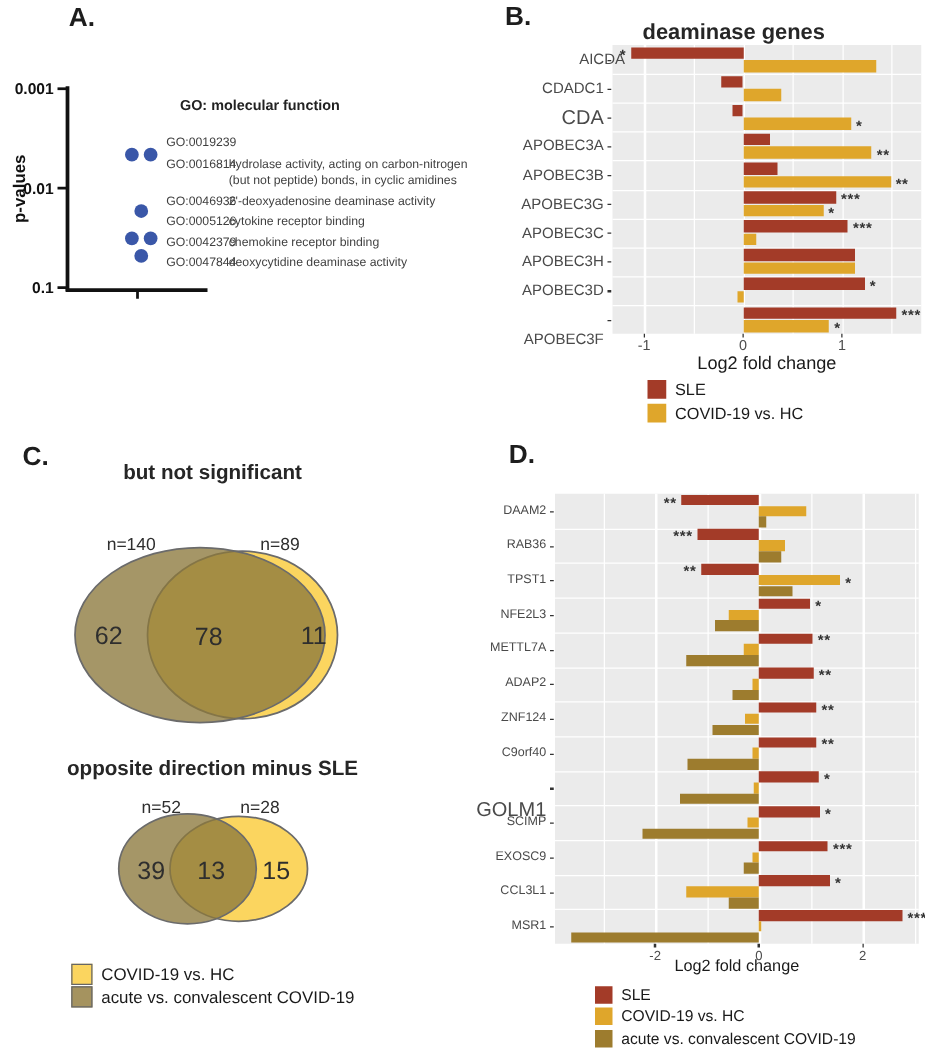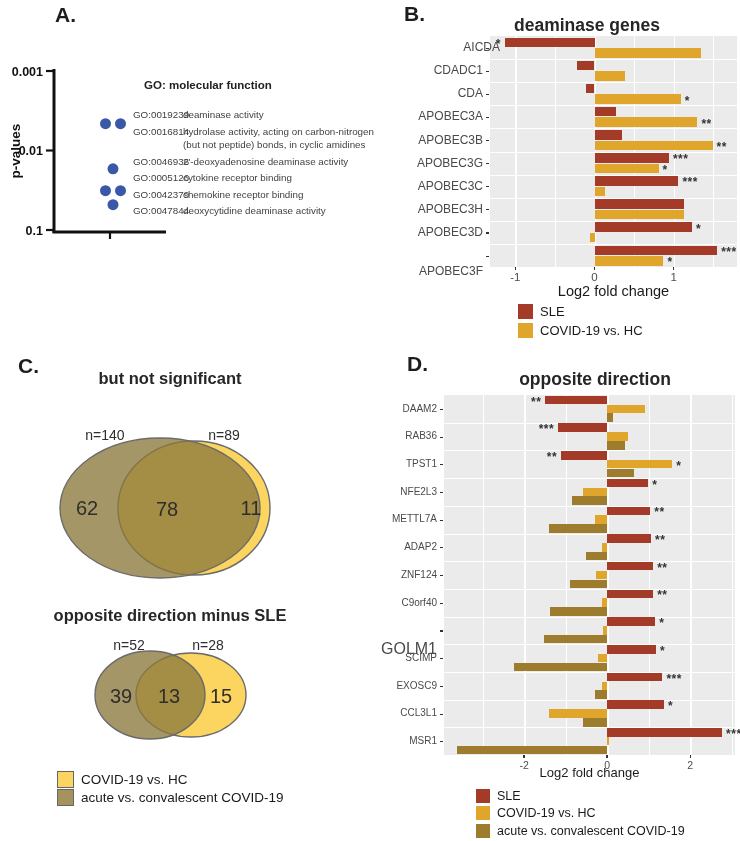--- a/index.html
+++ b/index.html
@@ -43,21 +43,20 @@
       <circle cx="120.5" cy="123.7" r="5.5" fill="#3A57A8"></circle>
       <circle cx="113" cy="168.8" r="5.5" fill="#3A57A8"></circle>
       <circle cx="105.5" cy="190.7" r="5.5" fill="#3A57A8"></circle>
       <circle cx="120.5" cy="190.7" r="5.5" fill="#3A57A8"></circle>
       <circle cx="113" cy="204.7" r="5.5" fill="#3A57A8"></circle>
     </svg>
   <div class="go-header">GO: molecular function</div>
   <div id="goList">
       <div class="go-row" style="">
         <span class="go-id">GO:0019239</span>
-        <span class="go-term">deaminase activity</span>
       </div>
       <div class="go-row" style="">
         <span class="go-id">GO:0016814</span>
         <span class="go-term">hydrolase activity, acting on carbon-nitrogen (but not peptide) bonds, in cyclic amidines</span>
       </div>
       <div class="go-row" style="">
         <span class="go-id">GO:0046936</span>
         <span class="go-term">2'-deoxyadenosine deaminase activity</span>
       </div>
       <div class="go-row" style="">
@@ -127,21 +126,21 @@
       <div style="position:absolute;left:24.6px;top:231px;width:1.4px;height:3px;background:#333;"></div>
       <div class="tick-label" style="position:absolute;left:10.3px;top:235px;width:30px;text-align:center;font-size:11.5px;">-1</div>
       <div style="position:absolute;left:103.8px;top:231px;width:1.4px;height:3px;background:#333;"></div>
       <div class="tick-label" style="position:absolute;left:89.5px;top:235px;width:30px;text-align:center;font-size:11.5px;">0</div>
       <div style="position:absolute;left:183.0px;top:231px;width:1.4px;height:3px;background:#333;"></div>
       <div class="tick-label" style="position:absolute;left:168.7px;top:235px;width:30px;text-align:center;font-size:11.5px;">1</div>
       <div class="cat-label" style="position:absolute;right:237px;top:4.1px;font-size:12px;white-space:nowrap;margin-left:48px;">AICDA</div>
       <div style="position:absolute;left:-4.5px;top:11.6px;width:3.5px;height:1.2px;background:#333;"></div>
       <div class="cat-label" style="position:absolute;right:254px;top:27.2px;font-size:12px;white-space:nowrap;">CDADC1</div>
       <div style="position:absolute;left:-4.5px;top:34.7px;width:3.5px;height:1.2px;background:#333;"></div>
-      <div class="cat-label" style="position:absolute;right:254px;top:50.3px;font-size:12px;white-space:nowrap;">CDA</div>
+      <div class="cat-label" style="position:absolute;right:254px;top:50.3px;font-size:16px;white-space:nowrap;">CDA</div>
       <div style="position:absolute;left:-4.5px;top:57.8px;width:3.5px;height:1.2px;background:#333;"></div>
       <div class="cat-label" style="position:absolute;right:254px;top:73.4px;font-size:12px;white-space:nowrap;">APOBEC3A</div>
       <div style="position:absolute;left:-4.5px;top:80.9px;width:3.5px;height:1.2px;background:#333;"></div>
       <div class="cat-label" style="position:absolute;right:254px;top:96.5px;font-size:12px;white-space:nowrap;">APOBEC3B</div>
       <div style="position:absolute;left:-4.5px;top:104.0px;width:3.5px;height:1.2px;background:#333;"></div>
       <div class="cat-label" style="position:absolute;right:254px;top:119.6px;font-size:12px;white-space:nowrap;">APOBEC3G</div>
       <div style="position:absolute;left:-4.5px;top:127.1px;width:3.5px;height:1.2px;background:#333;"></div>
       <div class="cat-label" style="position:absolute;right:254px;top:142.7px;font-size:12px;white-space:nowrap;">APOBEC3C</div>
       <div style="position:absolute;left:-4.5px;top:150.2px;width:3.5px;height:1.2px;background:#333;"></div>
       <div class="cat-label" style="position:absolute;right:254px;top:165.8px;font-size:12px;white-space:nowrap;">APOBEC3H</div>
@@ -195,21 +194,20 @@
         <div style="width:15px;height:15px;background:#FBD55F;border:1px solid #666;flex:none;"></div>
         <span style="margin-left: 7px; font-size: 13.5px; color: rgb(26, 26, 26); white-space: nowrap;">COVID-19 vs. HC</span>
       </div>
       <div style="position:absolute;left:0;top:18px;height:18px;display:flex;align-items:center;">
         <div style="width:15px;height:15px;background:#A5935F;border:1px solid #666;flex:none;"></div>
         <span style="margin-left: 7px; font-size: 13.5px; color: rgb(26, 26, 26); white-space: nowrap;">acute vs. convalescent COVID-19</span>
       </div>
     </div>
 
   <div class="panel-label" style="left:407px;top:352px;">D.</div>
-  <div class="chart-title" style="left:495px;top:369px;width:200px;font-size:17.5px;">opposite direction</div>
   <div id="chartD" style="position: absolute; left: 444px; top: 395px; width: 291px; height: 360px;">
       <div class="plot-panel" style="left:0;top:0;width:291px;height:360px;background:#EBEBEB;">
         <div style="position:absolute;left:0;top:27.7px;width:100%;height:1px;background:#fff;"></div>
         <div style="position:absolute;left:0;top:55.4px;width:100%;height:1px;background:#fff;"></div>
         <div style="position:absolute;left:0;top:83.1px;width:100%;height:1px;background:#fff;"></div>
         <div style="position:absolute;left:0;top:110.8px;width:100%;height:1px;background:#fff;"></div>
         <div style="position:absolute;left:0;top:138.5px;width:100%;height:1px;background:#fff;"></div>
         <div style="position:absolute;left:0;top:166.2px;width:100%;height:1px;background:#fff;"></div>
         <div style="position:absolute;left:0;top:193.8px;width:100%;height:1px;background:#fff;"></div>
         <div style="position:absolute;left:0;top:221.5px;width:100%;height:1px;background:#fff;"></div>

